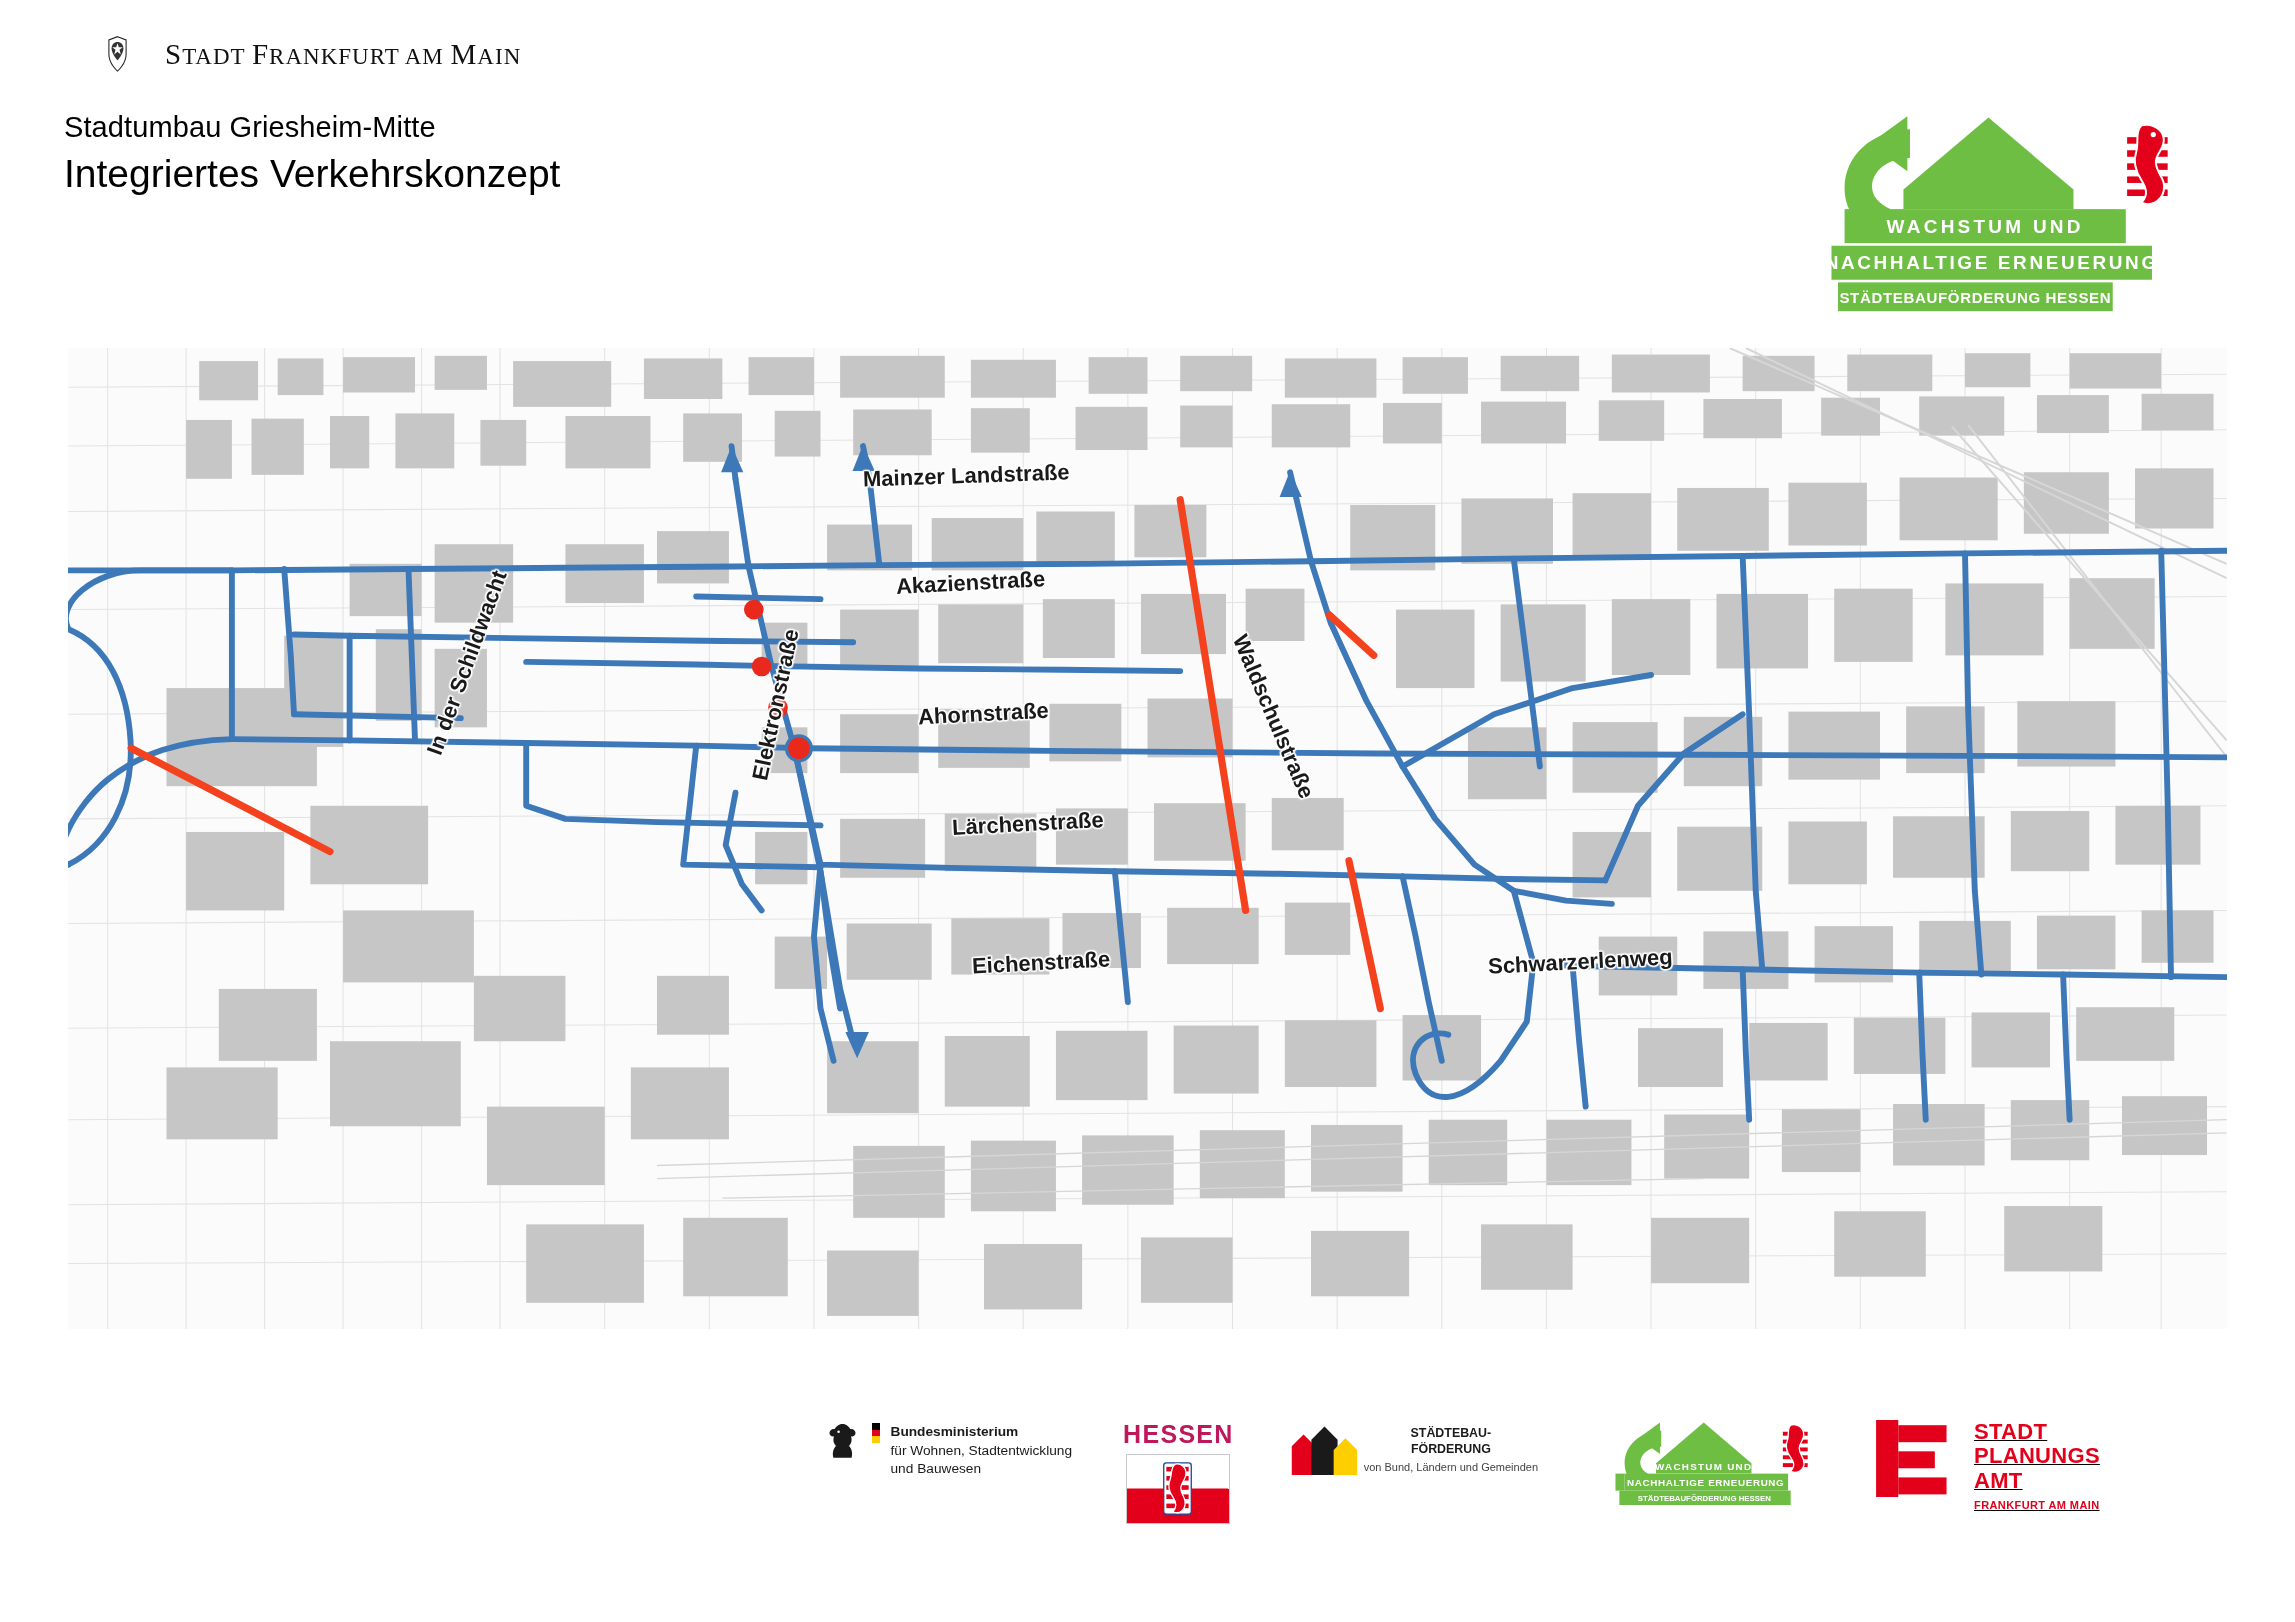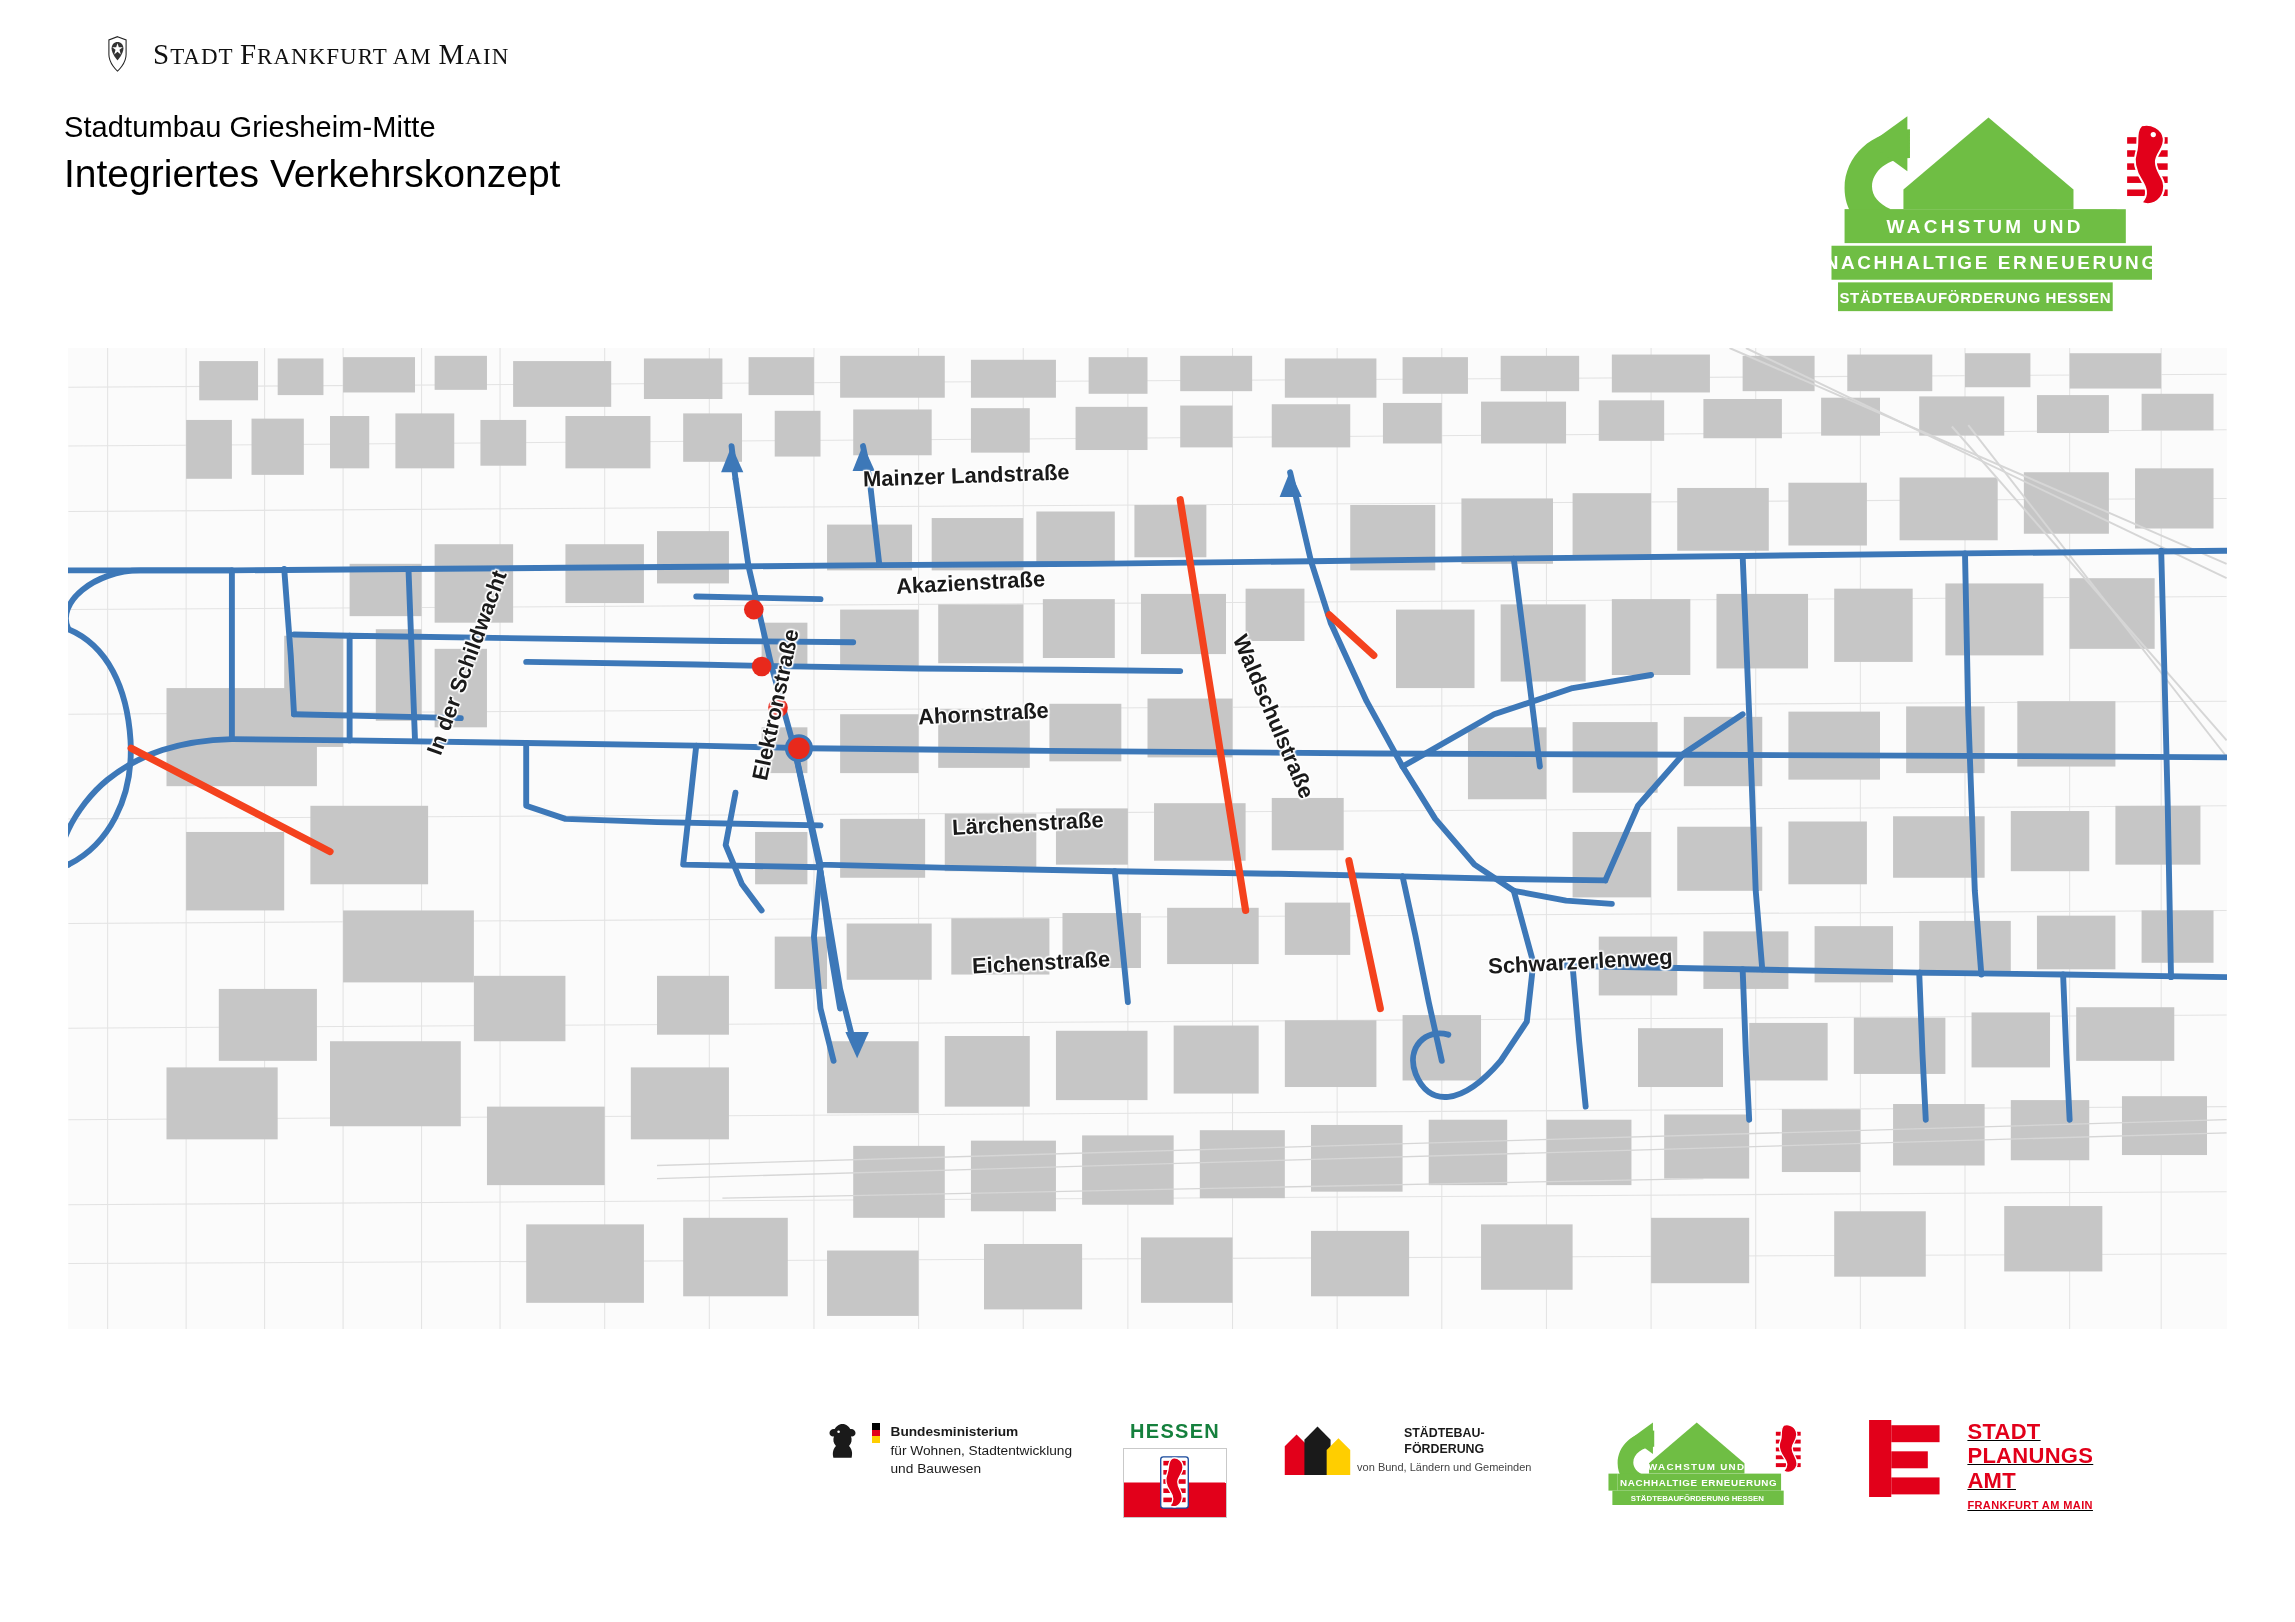--- a/index.html
+++ b/index.html
@@ -21,21 +21,21 @@
     position: absolute;
     left: 0; top: 0;
     width: 2295px;
     height: 347px;
   }
   #city-logo {
     position: absolute;
     left: 97px; top: 34px;
     display: flex;
     align-items: center;
-    gap: 15px;
+    gap: 27px;
   }
   #city-logo .eagle {
     width: 41px; height: 41px;
   }
   #city-logo .wordmark {
     font-family: "Liberation Serif", serif;
     font-size: 23px;
     letter-spacing: 1px;
     white-space: nowrap;
     color: #111;
@@ -123,21 +123,21 @@
   }
   #logo-bmwsb .text b { font-weight: bold; }
   .bund-bar {
     width: 8.5px; height: 19.6px; margin-top: 3.9px;
     background: linear-gradient(to bottom,#000 0 33.3%, #e2001a 33.3% 66.6%, #ffce00 66.6% 100%);
   }
 
   
   #logo-hessen { flex-direction: column; align-items: center; }
   #logo-hessen .hs-title {
-    font-size: 20px; font-weight: bold; color: #15803d;
+    font-size: 25px; font-weight: bold; color: #be185d;
     letter-spacing: 1.3px; margin-bottom: 5.2px;
   }
   #logo-hessen .hs-flag {
     width: 102px; height: 68px;
     background: linear-gradient(to bottom,#ffffff 0 50%, #e2001a 50% 100%);
     border: 0.7px solid #c9c9c9;
     position: relative;
   }
 
   

